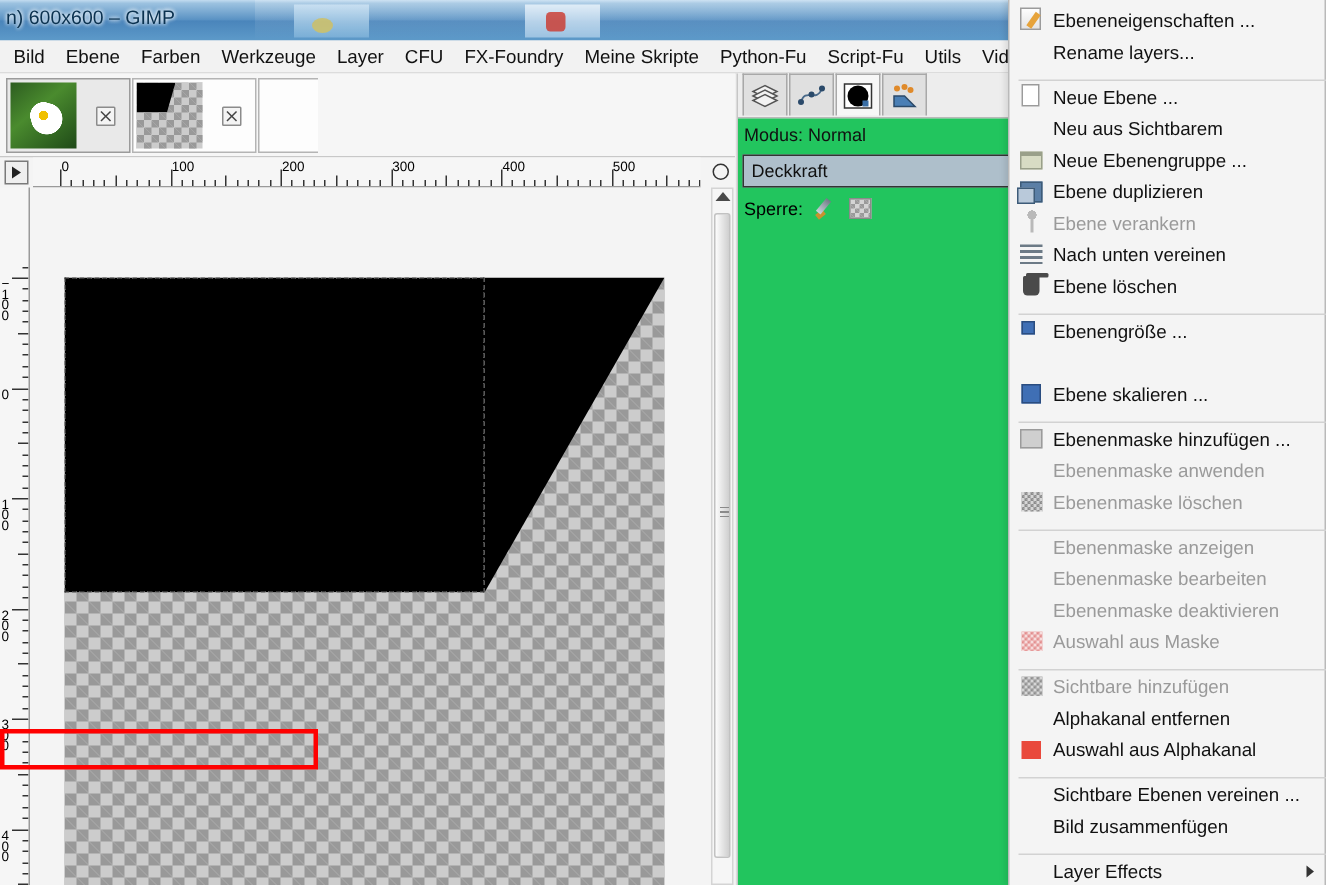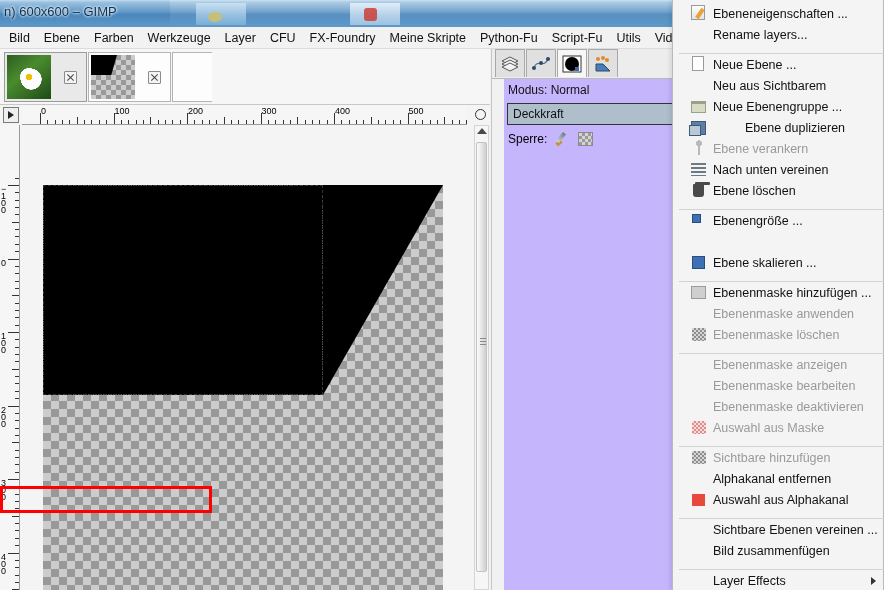--- a/index.html
+++ b/index.html
@@ -174,21 +174,21 @@
     background: repeating-linear-gradient(to bottom,#8a8a8a 0 1px, transparent 1px 3px); }
 
   
   .dock { position:absolute; left:491px; top:49px; width:189px; height:541px; background:#f1f1f1;
     border-left:1px solid #c6c6c6; }
   .dock-tabs { position:absolute; left:0; top:0; width:189px; height:30px; background:#ededed;
     border-bottom:1px solid #b9b9b9; display:flex; align-items:flex-start; padding-left:3px; }
   .dock-tab { width:30px; height:28px; margin-right:1px; border:1px solid #a8a8a8; border-bottom:none;
     background:#e0e0e0; position:relative; display:flex; align-items:center; justify-content:center; }
   .dock-tab.active { background:#f7f7f7; }
-  .dock-body { position:absolute; left:12px; top:30px; width:189px; height:511px; background:#c4b5fd; }
+  .dock-body { position:absolute; left:0; top:30px; width:189px; height:511px; background:#22c55e; }
   .mode-row { position:absolute; left:4px; top:4px; font-size:12px; color:#111; }
   .opacity-row {
     position:absolute; left:3px; top:24px; width:183px; height:22px;
     background:#aebfcb; border:1px solid #333; display:flex; align-items:center; padding-left:5px;
     font-size:12px; color:#111;
   }
   .lock-row { position:absolute; left:4px; top:52px; font-size:12px; display:flex; align-items:center; gap:7px; }
   .lock-brush { width:17px; height:15px; position:relative; }
   .lock-brush:before { content:""; position:absolute; left:2px; top:10px; width:6px; height:4px;
     background:#c8922f; transform:rotate(-40deg); }
@@ -224,21 +224,21 @@
   .focusdots { position:absolute; left:2px; top:6px; width:28px; height:36px; border:1px dotted #6b3c1a; }
 
   
   .ctxmenu {
     position:absolute; left:672px; top:0px; width:212px; height:590px;
     background:#f4f4f4; border-left:1px solid #b9b9b9; border-right:1px solid #b9b9b9;
     box-shadow: -2px 0 4px rgba(0,0,0,.10);
   }
   .ctx-item {
     position:relative; height:21px; display:flex; align-items:center;
-    padding-left:16px; font-size:12.5px; color:#111; white-space:nowrap;
+    padding-left:5px; font-size:12.5px; color:#111; white-space:nowrap;
   }
   .ctx-item.disabled { color:#9a9a9a; }
   .ctx-icon { width:19px; height:17px; flex:0 0 19px; margin-right:5px; position:relative; }
   .ctx-sep { height:1px; background:#d2d2d2; margin:4px 3px; }
   .ctx-arrow { position:absolute; right:9px; top:7px; width:0;height:0;
     border-left:5px solid #333; border-top:4px solid transparent; border-bottom:4px solid transparent; }
   .hl-box {
     position:absolute; left:0px; top:489px; width:212px; height:27px;
     border:3px solid #ff0000; pointer-events:none;
   }
@@ -546,21 +546,21 @@
       <div class="ctx-item" style="top: 75px; position: absolute; left: 0px; width: 180px; text-align: center;">
         <span class="ctx-icon"></span>
         <span class="ctx-label">Neu aus Sichtbarem</span>
       </div>
       <div class="ctx-item" style="top: 96px; position: absolute; left: 0px; width: 212px;">
         <span class="ctx-icon">
           <i class="ic-folder" style="position: absolute; display: block;"></i>
         </span>
         <span class="ctx-label">Neue Ebenengruppe ...</span>
       </div>
-      <div class="ctx-item" style="top: 117px; position: absolute; left: 0px; width: 212px; gap: 32px;">
+      <div class="ctx-item" style="top: 117px; position: absolute; left: 0px; width: 212px;">
         <span class="ctx-icon">
           <i class="ic-dup" style="position: absolute; display: block;"></i>
         </span>
         <span class="ctx-label">Ebene duplizieren</span>
       </div>
       <div class="ctx-item disabled" style="top: 138px; position: absolute; left: 0px; width: 212px;">
         <span class="ctx-icon">
           <i class="ic-anchor" style="position: absolute; display: block;"></i>
         </span>
         <span class="ctx-label">Ebene verankern</span>

